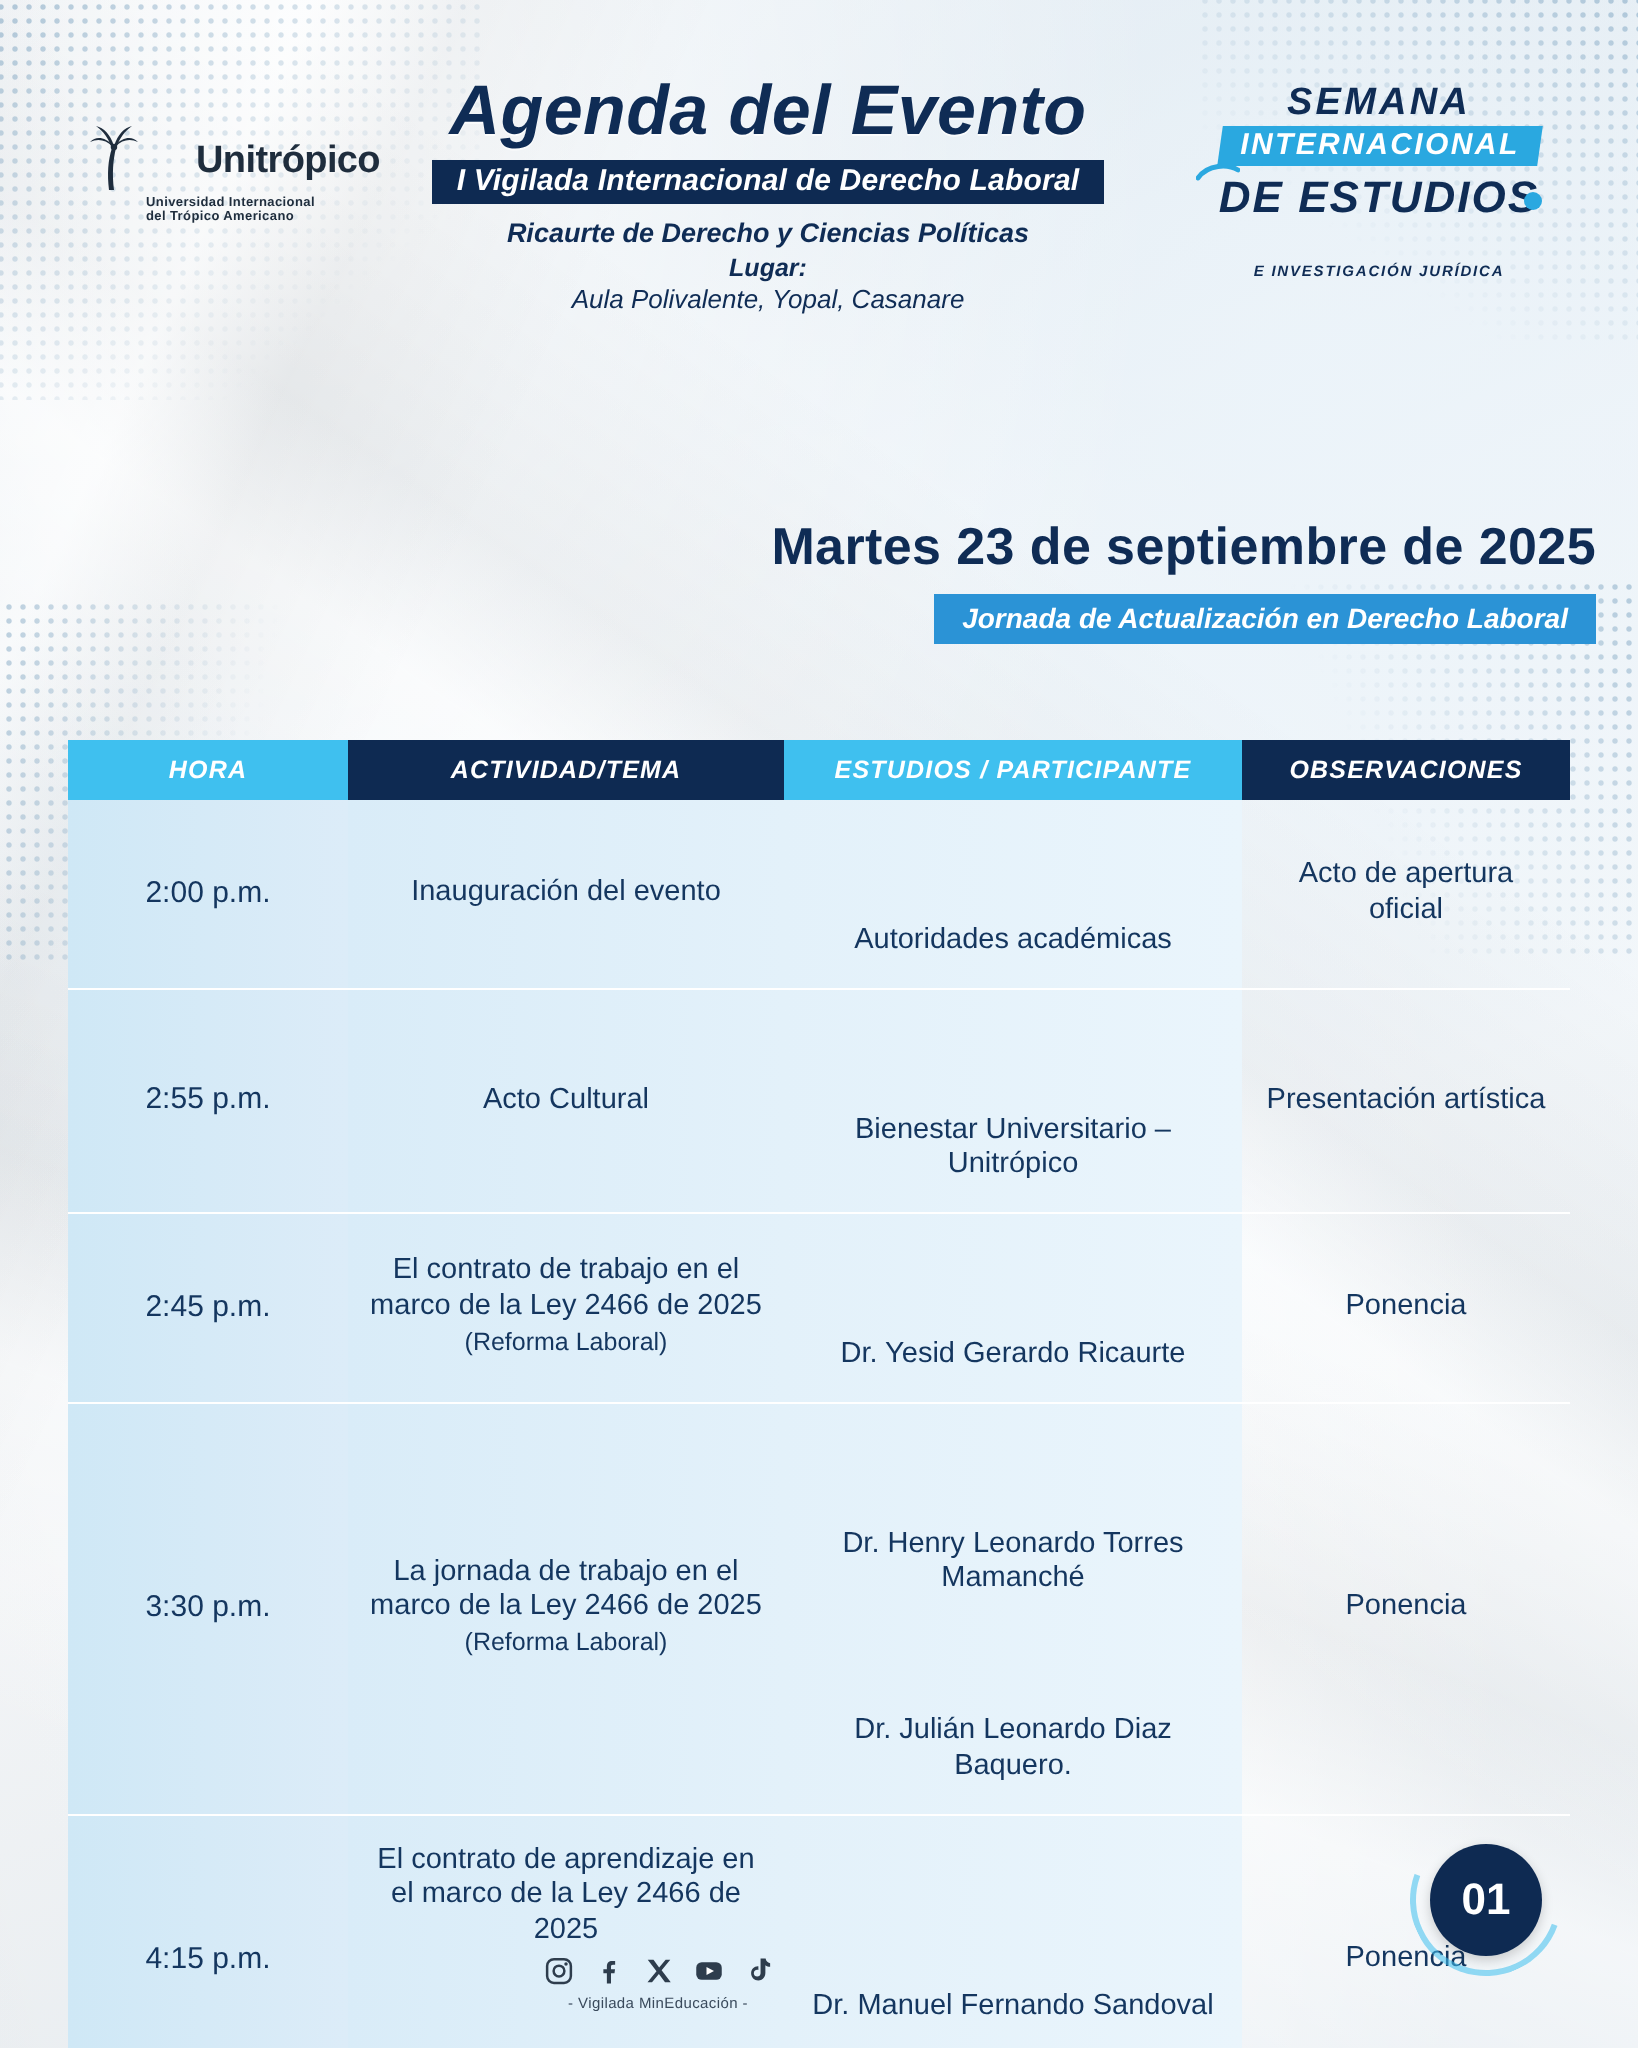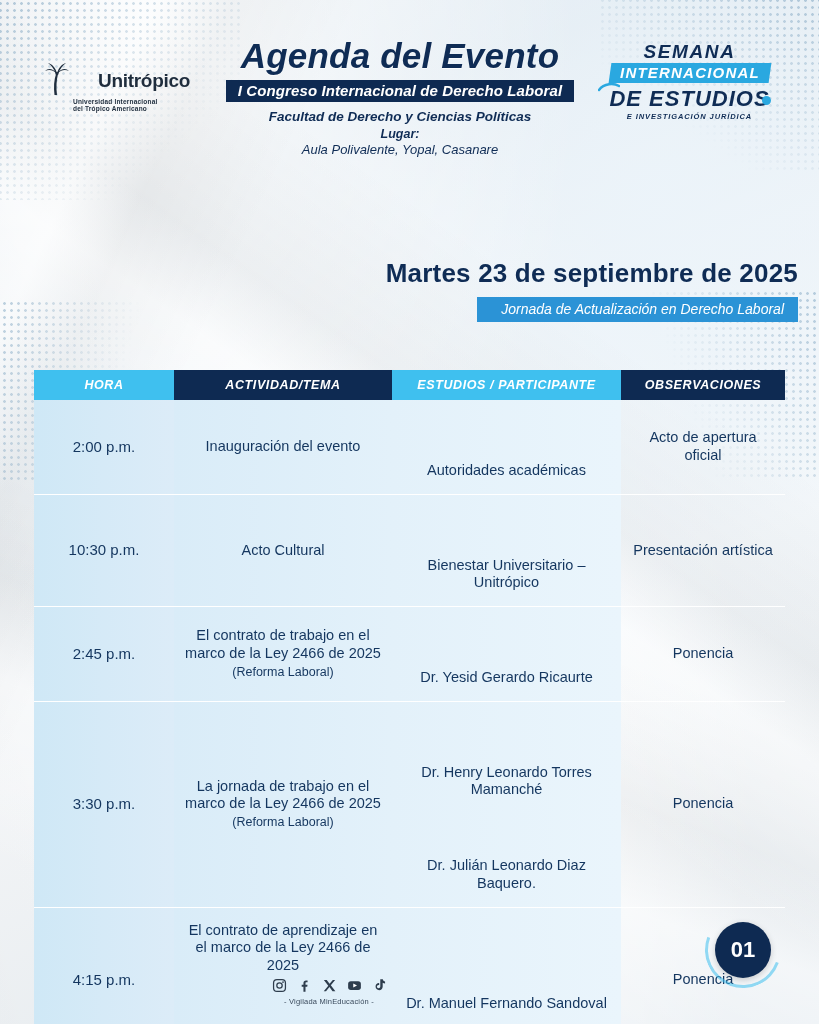--- a/index.html
+++ b/index.html
@@ -53,21 +53,21 @@
   
   #header { position: absolute; left: 0; top: 0; width: 819px; height: 175px; }
 
   #logo-unitropico { position: absolute; left: 44px; top: 62px; width: 160px; text-align: left; }
   .logo-row { display: flex; align-items: flex-start; gap: 25px; }
   .logo-mark { width: 26px; height: 34px; margin-right: 3px; }
   .logo-word { font-size: 19px; font-weight: 700; color: #1f2d3d; letter-spacing: -0.3px; line-height: 1; margin-top: 9px; }
   .logo-sub1 { font-size: 6.5px; font-weight: 700; color: #1f2d3d; letter-spacing: 0.2px; margin-left: 29px; margin-top: 2px; }
   .logo-sub2 { font-size: 6.5px; font-weight: 700; color: #1f2d3d; letter-spacing: 0.2px; margin-left: 29px; }
 
-  #title-block { position: absolute; left: 180px; top: 38px; width: 440px; text-align: center; }
+  #title-block { position: absolute; left: 164px; top: 38px; width: 440px; text-align: center; }
   #main-title {
     font-size: 35px; font-weight: 700; font-style: italic; color: #0f2c55;
     letter-spacing: 0.2px; line-height: 1.05;
     text-shadow: 0 1px 0 rgba(255,255,255,0.7);
   }
   #subtitle-band {
     display: inline-block; margin-top: 5px;
     background: #0e2a52; color: #ffffff;
     font-size: 15px; font-weight: 700; font-style: italic;
     padding: 2px 12px 3px 12px; letter-spacing: 0.1px;
@@ -76,32 +76,32 @@
   #place-label { margin-top: 3px; font-size: 12.5px; font-weight: 700; font-style: italic; color: #0f2c55; }
   #place-value { margin-top: 1px; font-size: 13px; font-weight: 400; font-style: italic; color: #0f2c55; }
 
   #logo-semana { position: absolute; right: 42px; top: 42px; width: 175px; text-align: center; }
   .sem-l1 { font-size: 19px; font-weight: 700; font-style: italic; color: #0f2c55; letter-spacing: 1.6px; line-height: 1; }
   .sem-l2 { position: relative; display: inline-block; margin-top: 2px; font-size: 15px; font-weight: 700; font-style: italic;
             color: #ffffff; background: #2aa8e0; padding: 1px 10px 2px 10px; letter-spacing: 1.2px;
             transform: skewX(-8deg); }
   .sem-l2 span { display: inline-block; transform: skewX(8deg); }
   .sem-l3 { margin-top: 5px; font-size: 22px; font-weight: 700; font-style: italic; color: #0f2c55; letter-spacing: 1px; line-height: 1; }
-  .sem-l4 { margin-top: 2px; font-size: 7.5px; font-weight: 700; font-style: italic; color: #0f2c55; letter-spacing: 0.9px; }
+  .sem-l4 { margin-top: 21px; font-size: 7.5px; font-weight: 700; font-style: italic; color: #0f2c55; letter-spacing: 0.9px; }
   .sem-dot { position: absolute; right: 6px; top: 54px; width: 9px; height: 9px; border-radius: 50%; background: #2aa8e0; }
   .sem-swoosh { position: absolute; left: -4px; top: 36px; width: 22px; height: 10px; }
 
   
   #date-block { position: absolute; left: 0; top: 258px; width: 798px; text-align: right; }
   #event-date { font-size: 26px; font-weight: 700; color: #0f2c55; letter-spacing: 0.2px; }
   #date-band {
     display: inline-block; margin-top: 8px;
     background: #2b93d6; color: #ffffff;
-    font-size: 14px; font-weight: 400; font-style: italic;
-    padding: 4px 14px 5px 24px;
+    font-size: 14px; font-weight: 700; font-style: italic;
+    padding: 4px 14px 5px 14px;
   }
 
   
   #agenda-table {
     position: absolute; left: 34px; top: 370px;
     width: 751px;
     border-collapse: separate; border-spacing: 0;
     table-layout: fixed;
   }
   #agenda-table col.c-hora { width: 140px; }
@@ -197,22 +197,22 @@
           </svg>
         </span>
         <span class="logo-word">Unitrópico</span>
       </div>
       <div class="logo-sub1">Universidad Internacional</div>
       <div class="logo-sub2">del Trópico Americano</div>
     </div>
 
     <div id="title-block">
       <div id="main-title">Agenda del Evento</div>
-      <div id="subtitle-band">I Congreso Internacional de Derecho Laboral</div>
-      <div id="faculty">Facultad de Derecho y Ciencias Políticas</div>
+      <div id="subtitle-band">I Vigilada Internacional de Derecho Laboral</div>
+      <div id="faculty">Ricaurte de Derecho y Ciencias Políticas</div>
       <div id="place-label">Lugar:</div>
       <div id="place-value">Aula Polivalente, Yopal, Casanare</div>
     </div>
 
     <div id="logo-semana">
       <span class="sem-swoosh">
         <svg width="22" height="10" viewBox="0 0 22 10" xmlns="http://www.w3.org/2000/svg">
           <path d="M1 8 C6 1 16 1 21 4" stroke="#2aa8e0" stroke-width="2.4" fill="none" stroke-linecap="round"></path>
         </svg>
       </span>
@@ -249,21 +249,21 @@
         <td class="cell-hora">2:00 p.m.</td>
         <td class="cell-act">
           <span>Inauguración del evento</span>
         </td>
         <td class="cell-pon">
           <span class="pon-line">Autoridades académicas</span>
         </td>
         <td class="cell-obs">Acto de apertura oficial</td>
       </tr>
       <tr>
-        <td class="cell-hora">10:30 p.m.</td>
+        <td class="cell-hora">2:55 p.m.</td>
         <td class="cell-act">
           <span>Acto Cultural</span>
         </td>
         <td class="cell-pon">
           <span class="pon-line">Bienestar Universitario – Unitrópico</span>
         </td>
         <td class="cell-obs">Presentación artística</td>
       </tr>
       <tr>
         <td class="cell-hora">2:45 p.m.</td>

